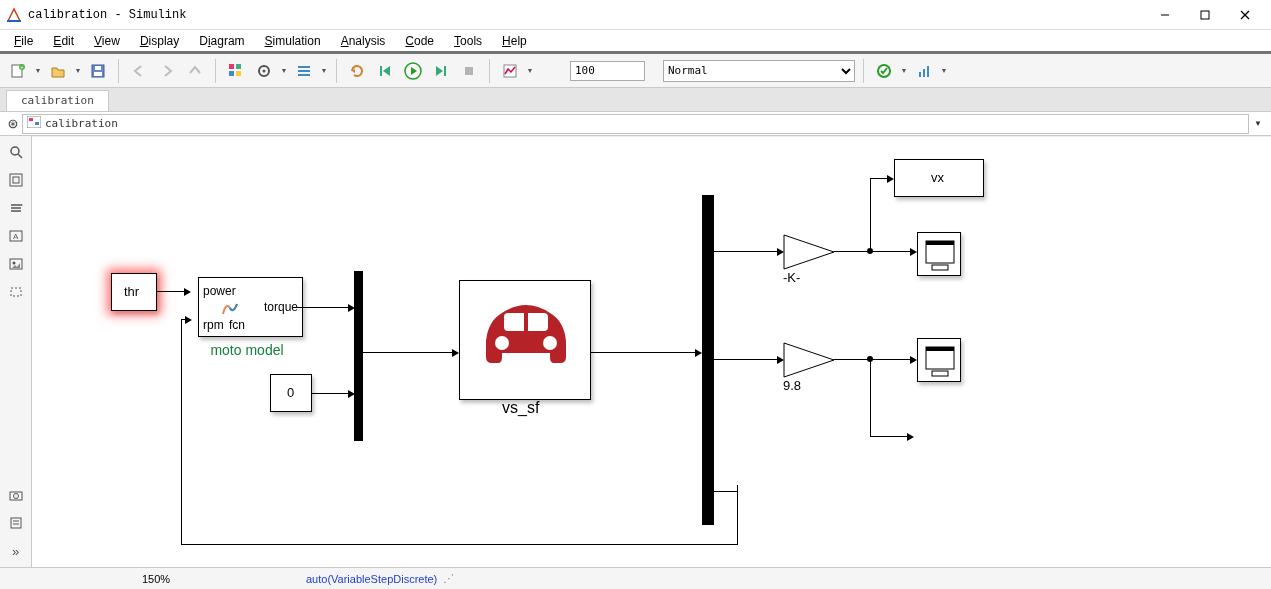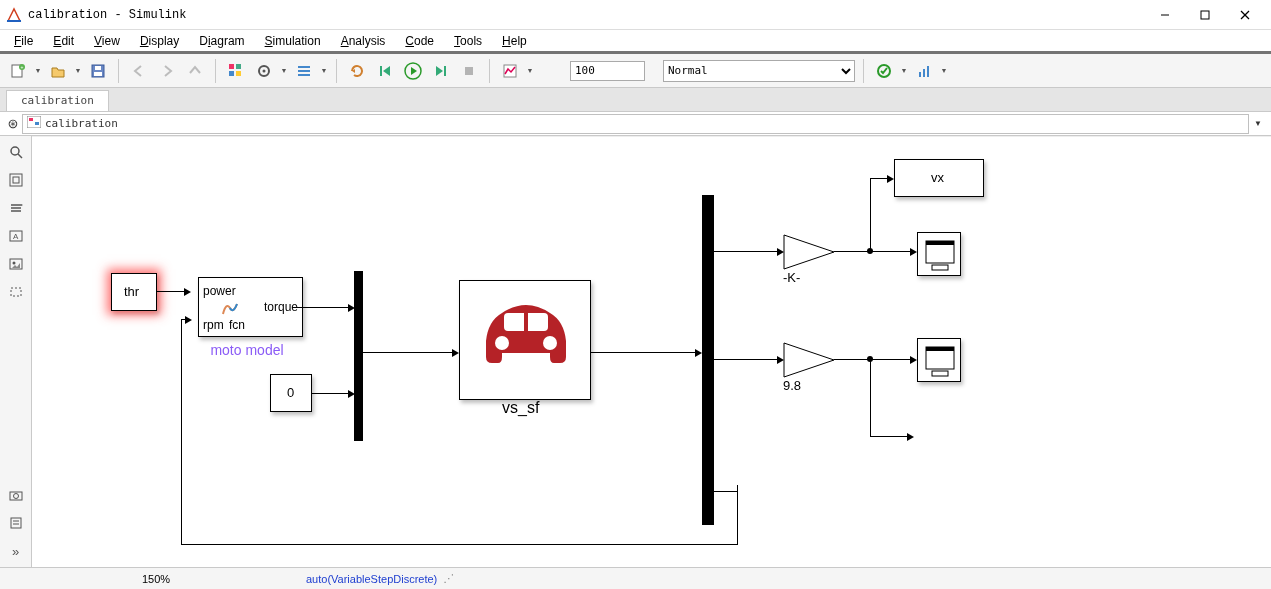--- a/index.html
+++ b/index.html
@@ -100,21 +100,21 @@
     border:1px solid #000;
     box-shadow: 2px 3px 4px rgba(0,0,0,0.25);
     font-family: Arial, sans-serif;
   }
   .blk .lab { position:absolute; font-size:13px; color:#000;}
   .glow { box-shadow: 0 0 10px 4px rgba(255,90,90,0.85), 2px 3px 4px rgba(0,0,0,0.25);}
   .mux { position:absolute; background:#000;}
   .gain { position:absolute; }
   .gain svg { display:block;}
   .scope { position:absolute; border:1px solid #000; background:#fff; box-shadow: 2px 3px 4px rgba(0,0,0,0.25);}
-  .sublabel { position:absolute; font-size:14px; color:#8b5cf6; text-align:center;}
+  .sublabel { position:absolute; font-size:14px; color:#15803d; text-align:center;}
   .wire { position:absolute; background:#000;}
   .arrowR { position:absolute; width:0; height:0; border-top:4px solid transparent; border-bottom:4px solid transparent; border-left:7px solid #000;}
   .node { position:absolute; width:6px; height:6px; background:#000; border-radius:50%; transform:translate(-3px,-3px);}
 
   
   .statusbar { height:22px; background:#f5f5f5; border-top:1px solid #c9c9c9; display:flex; align-items:center; padding:0 6px; font-size:11px;}
   .statusbar .sleft { flex:1; color:#000;}
   .statusbar .smid { width:300px; text-align:center; color:#000;}
   .statusbar .sright { color:#2040d0;}
 </style>

